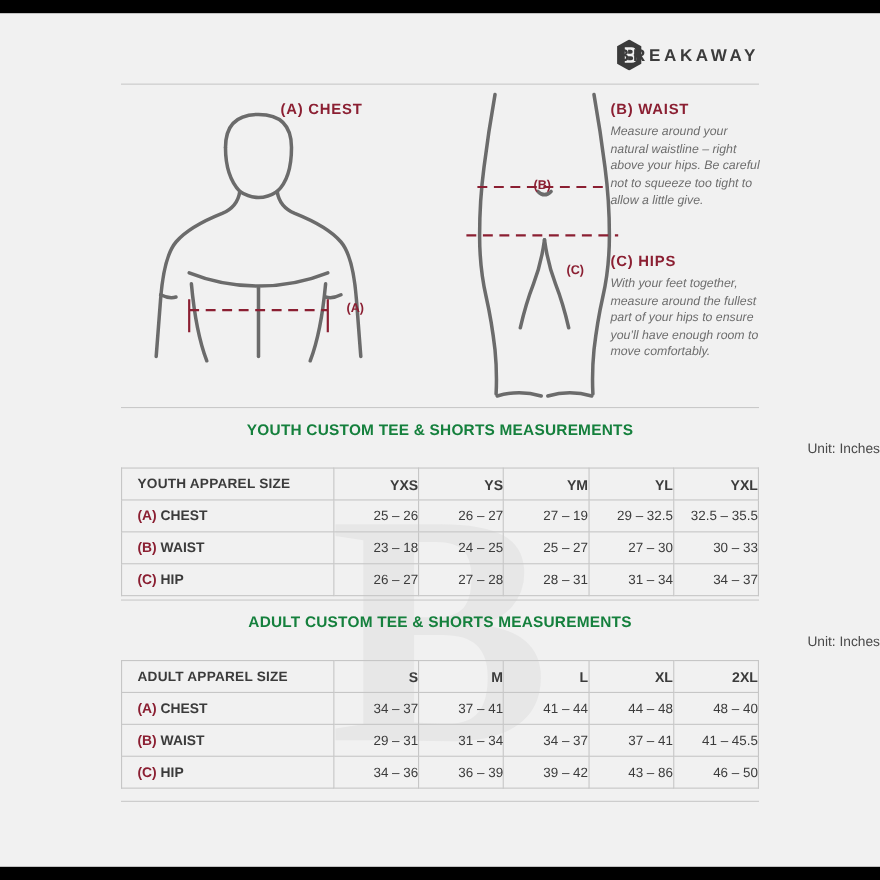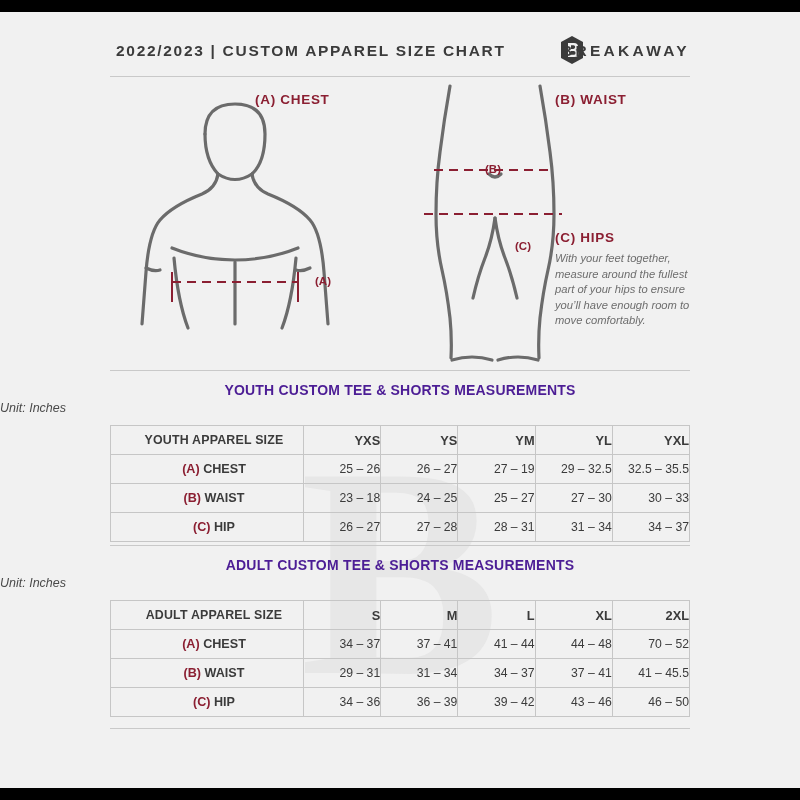--- a/index.html
+++ b/index.html
@@ -103,46 +103,45 @@
     line-height: 15.5px;
     font-style: italic;
     color: #6d6d6d;
   }
 
   
   .section-title {
     text-align: center;
     font-size: 14px;
     font-weight: bold;
-    color: #4c1d95;
+    color: #15803d;
     letter-spacing: 0.2px;
   }
   .section-unit {
-    text-align: left;
+    text-align: right;
     font-size: 12.5px;
-    font-style: italic;
     color: #4a4a4a;
     margin-top: 3px;
   }
   table.sizes {
     border-collapse: collapse;
     width: 580px;
     margin: 10px auto 0 auto;
     table-layout: fixed;
   }
   table.sizes th, table.sizes td {
     border: 1px solid #c6c6c6;
     height: 28px;
     font-size: 12.2px;
     color: #3b3b3b;
     text-align: right;
     padding: 0;
   }
   table.sizes th.rowhead, table.sizes td.rowhead {
-    text-align: center;
+    text-align: left;
     padding-left: 14px;
     width: 178px;
     font-weight: bold;
   }
   table.sizes thead th {
     font-weight: bold;
     font-size: 12.8px;
   }
   table.sizes thead th.rowhead {
     font-weight: bold;
@@ -159,21 +158,20 @@
 <body>
 
 <div id="page">
   <div class="sheet">
 
     <div class="watermark">B</div>
 
     <div class="content">
 
       <div class="header">
-        <div class="header-title">2022/2023  |  CUSTOM APPAREL SIZE CHART</div>
         <svg class="brand-logo" viewBox="0 0 26 28">
           <path d="M13 0 L24 6 L24 22 L13 28 L2 22 L2 6 Z" fill="#3b3b3b"></path>
           <path d="M9 7 L15 7 Q19 7 19 10.5 Q19 13.2 16.4 13.9 Q19.6 14.5 19.6 17.6 Q19.6 21 15.2 21 L9 21 Z M12 9.3 L12 12.9 L14.4 12.9 Q16.2 12.9 16.2 11.1 Q16.2 9.3 14.4 9.3 Z M12 15.1 L12 18.8 L14.7 18.8 Q16.6 18.8 16.6 16.9 Q16.6 15.1 14.7 15.1 Z" fill="#f1f1f1"></path>
         </svg>
         <div class="header-brand">BREAKAWAY</div>
         <div class="hrule" style="top:64px;"></div>
       </div>
 
       <div class="figure-area">
 
@@ -216,20 +214,21 @@
         </svg>
         <div style="position:absolute; left:485px; top:85px; font-size:11.5px; font-weight:bold; color:#8b1f32;">(B)</div>
         <div style="position:absolute; left:515px; top:162px; font-size:11.5px; font-weight:bold; color:#8b1f32;">(C)</div>
 
         <div class="tb" style="left:255px; top:14px; width:140px;">
           <div class="tb-title">(A) CHEST</div>
         </div>
 
         <div class="tb" style="left:555px; top:14px; width:140px;">
           <div class="tb-title">(B) WAIST</div>
+          <div class="tb-body">Measure around your natural waistline – right above your hips. Be careful not to squeeze too tight to allow a little give.</div>
         </div>
 
         <div class="tb" style="left:555px; top:152px; width:140px;">
           <div class="tb-title">(C) HIPS</div>
           <div class="tb-body">With your feet together, measure around the fullest part of your hips to ensure you’ll have enough room to move comfortably.</div>
         </div>
 
       </div>
 
       <div style="position:absolute; left:0; top:358px; width:800px;">
@@ -291,36 +290,36 @@
               <th>2XL</th>
             </tr>
           </thead>
           <tbody>
             <tr>
               <td class="rowhead"><span class="tag">(A)</span> <span>CHEST</span></td>
               <td>34 – 37</td>
               <td>37 – 41</td>
               <td>41 – 44</td>
               <td>44 – 48</td>
-              <td>70 – 52</td>
+              <td>48 – 40</td>
             </tr>
             <tr>
               <td class="rowhead"><span class="tag">(B)</span> <span>WAIST</span></td>
               <td>29 – 31</td>
               <td>31 – 34</td>
               <td>34 – 37</td>
               <td>37 – 41</td>
               <td>41 – 45.5</td>
             </tr>
             <tr>
               <td class="rowhead"><span class="tag">(C)</span> <span>HIP</span></td>
               <td>34 – 36</td>
               <td>36 – 39</td>
               <td>39 – 42</td>
-              <td>43 – 46</td>
+              <td>43 – 86</td>
               <td>46 – 50</td>
             </tr>
           </tbody>
         </table>
       </div>
 
       <div class="hrule" style="top:716px;"></div>
 
     </div>
   </div>

